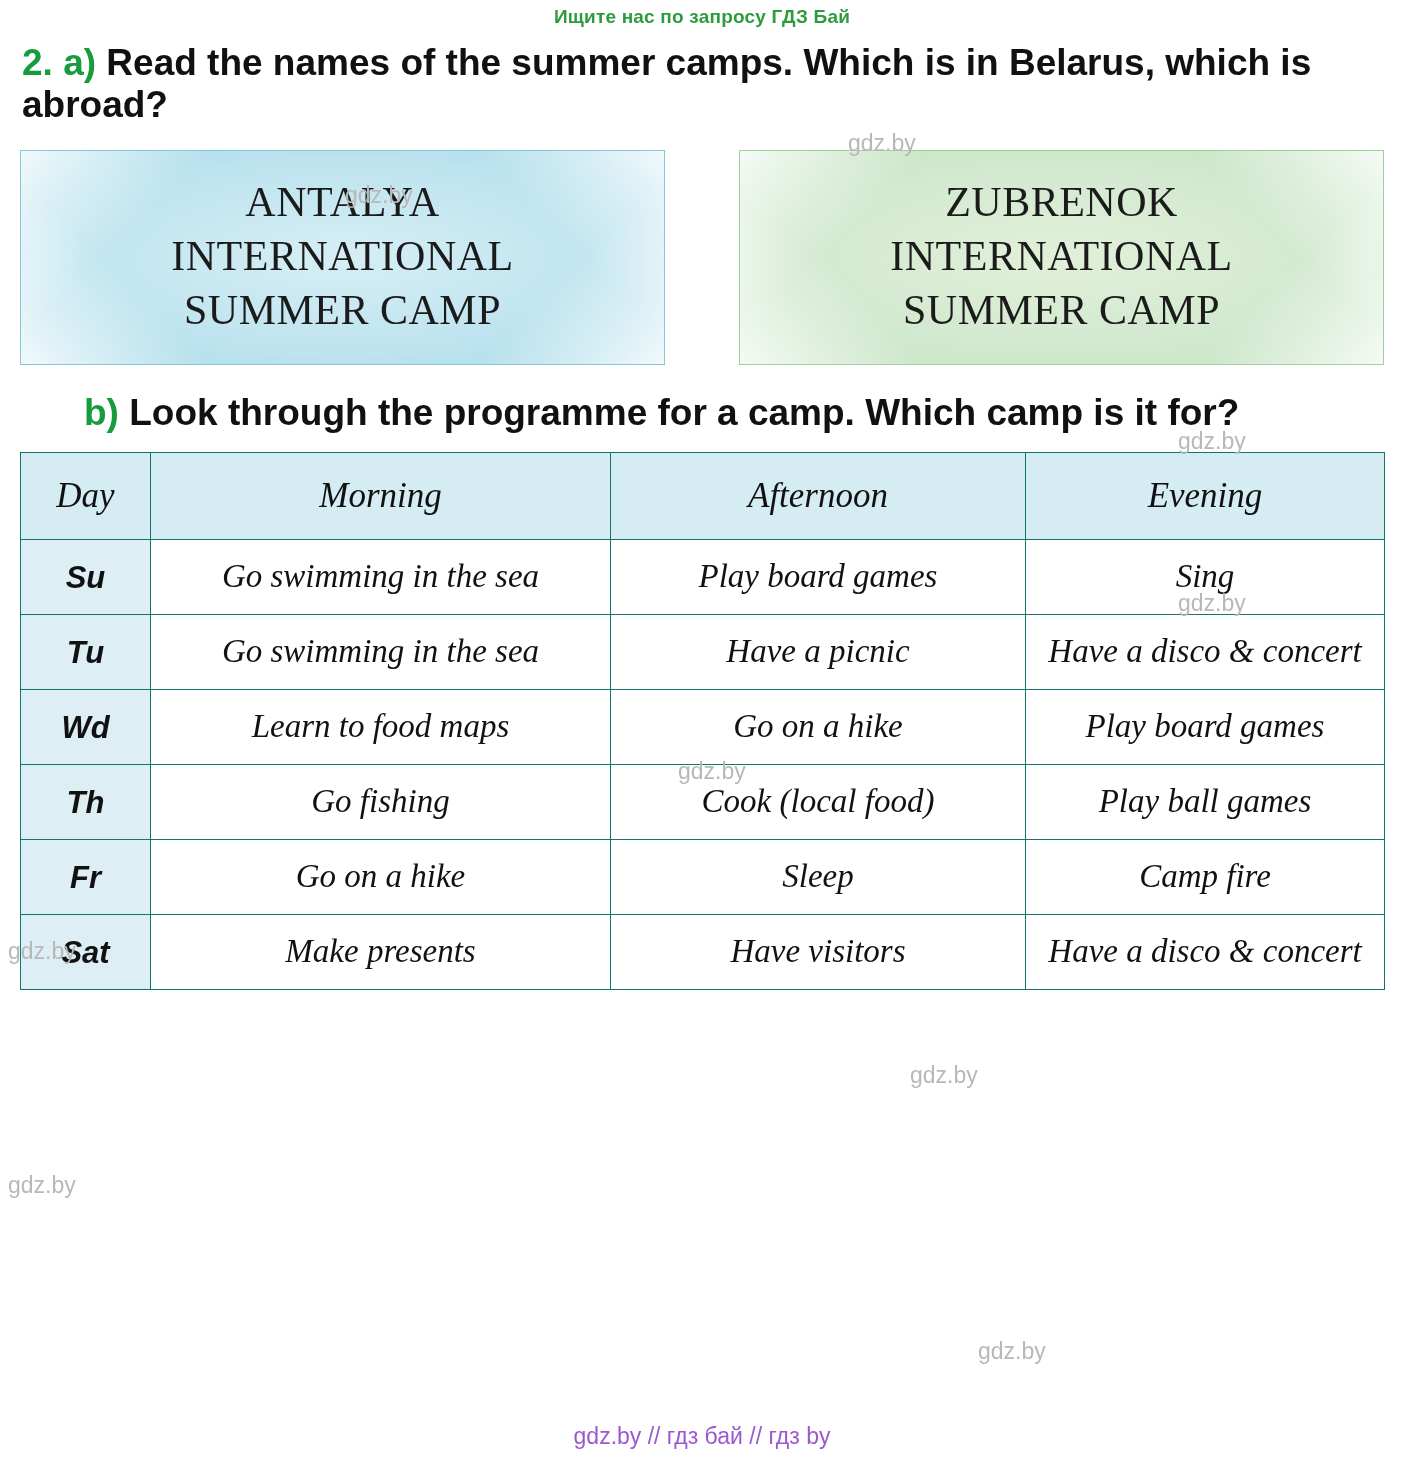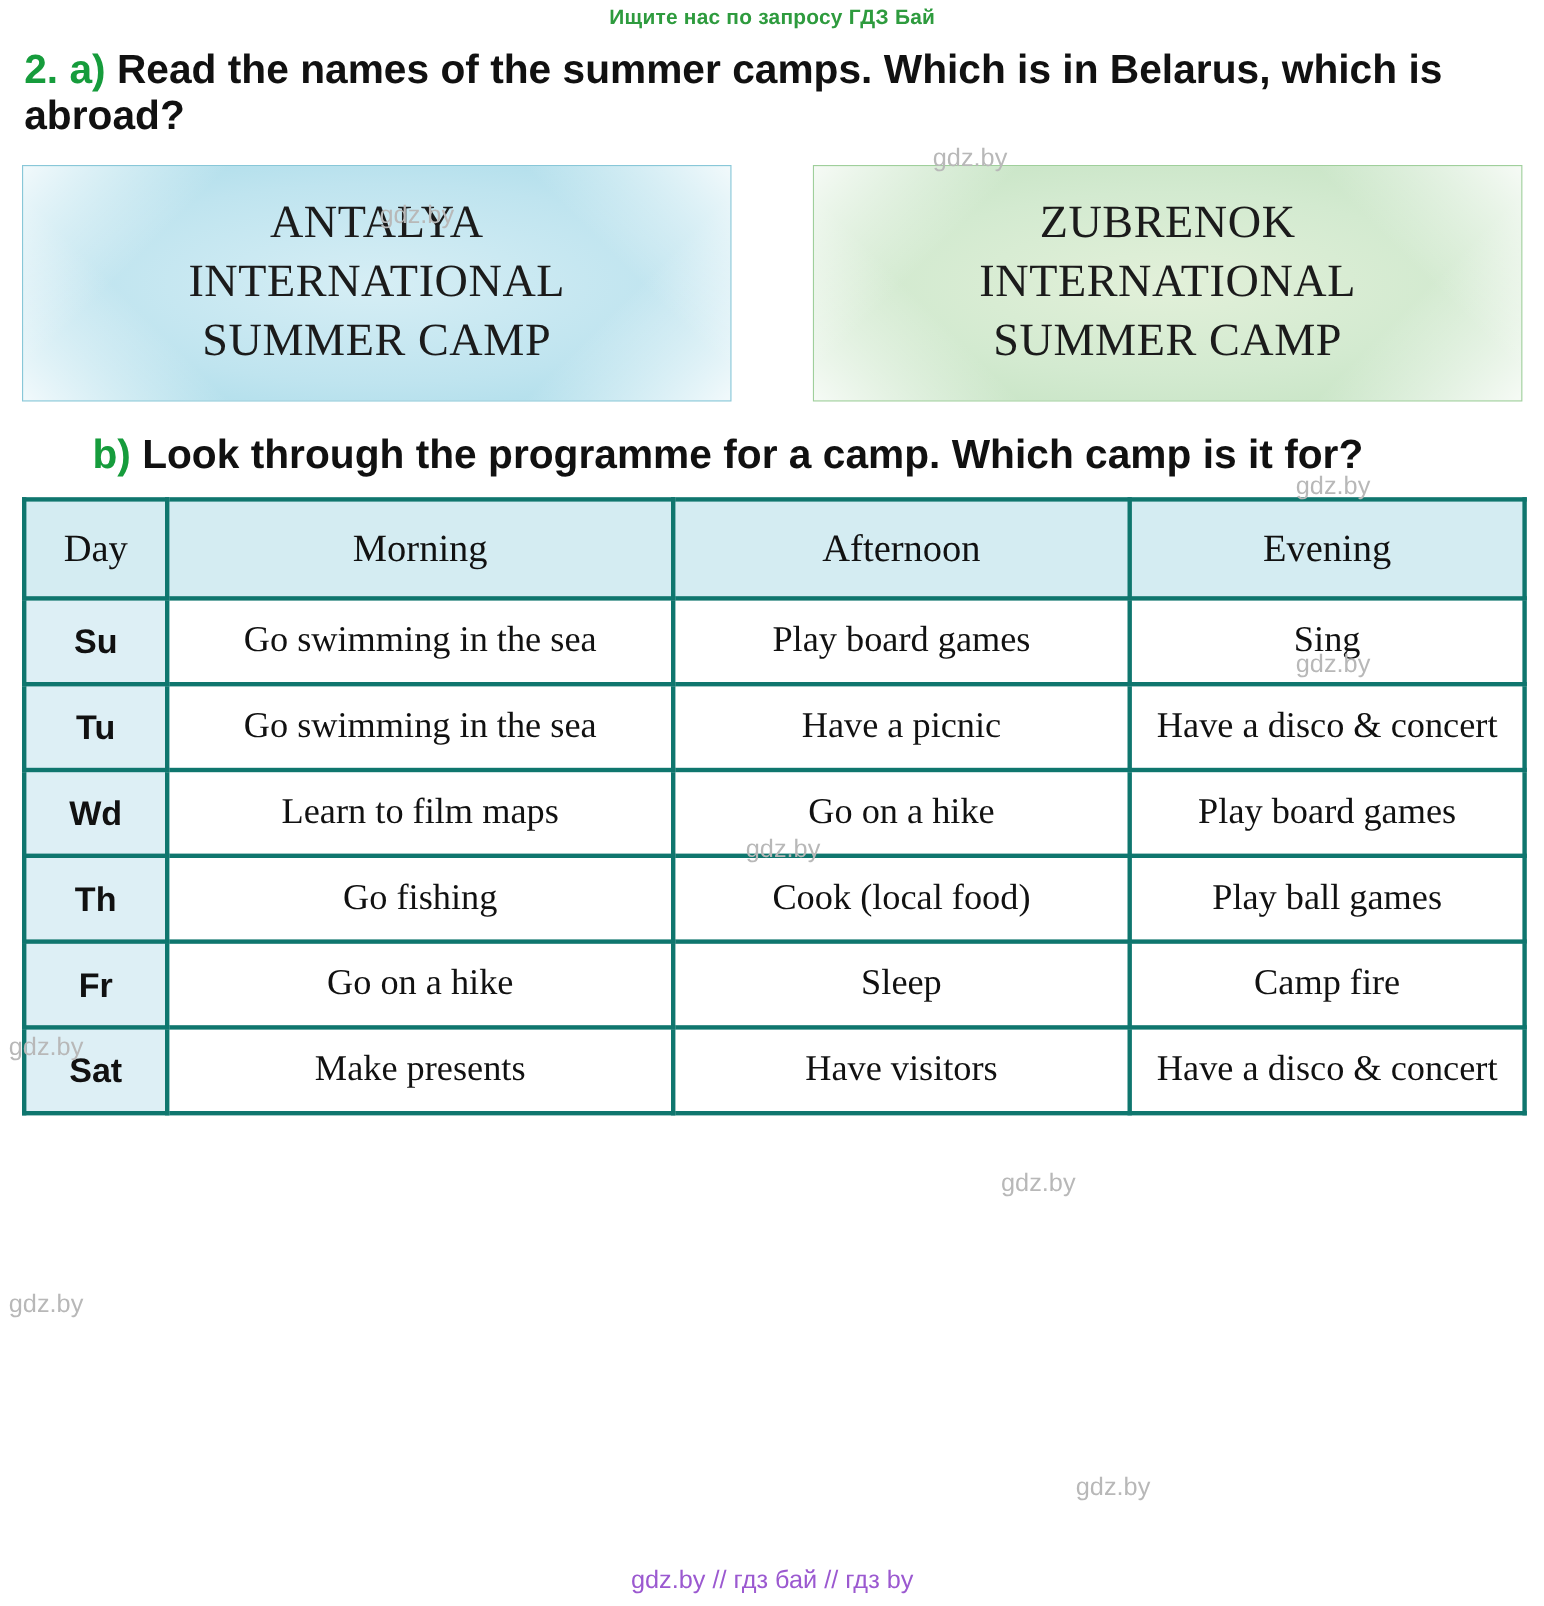--- a/index.html
+++ b/index.html
@@ -94,29 +94,30 @@
   
   .table-wrap {
     padding: 18px 20px 0 20px;
   }
   table.programme {
     border-collapse: collapse;
     width: 1364px;
     table-layout: fixed;
   }
   table.programme td, table.programme th {
-    border: 4px solid #0f766e;
+    border: 1px solid #0f766e;
     text-align: center;
     vertical-align: middle;
     font-family: "Liberation Serif", serif;
     font-size: 33px;
     line-height: 1.2;
     color: #111111;
     padding: 7px 6px;
     height: 60px;
+    font-style: italic;
   }
   table.programme thead th {
     background: #d4ecf2;
     font-weight: normal;
     font-size: 35px;
     height: 72px;
   }
   table.programme td.day {
     background: #ddeff5;
     font-family: "Liberation Sans", sans-serif;
@@ -207,21 +208,21 @@
           <td>Sing</td>
         </tr>
         <tr>
           <td class="day">Tu</td>
           <td>Go swimming in the sea</td>
           <td>Have a picnic</td>
           <td>Have a disco &amp; concert</td>
         </tr>
         <tr>
           <td class="day">Wd</td>
-          <td>Learn to film maps</td>
+          <td>Learn to food maps</td>
           <td>Go on a hike</td>
           <td>Play board games</td>
         </tr>
         <tr>
           <td class="day">Th</td>
           <td>Go fishing</td>
           <td>Cook (local food)</td>
           <td>Play ball games</td>
         </tr>
         <tr>

